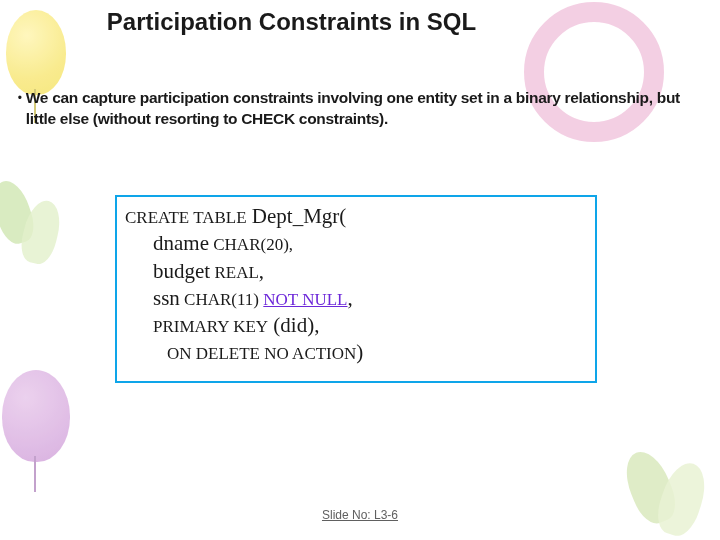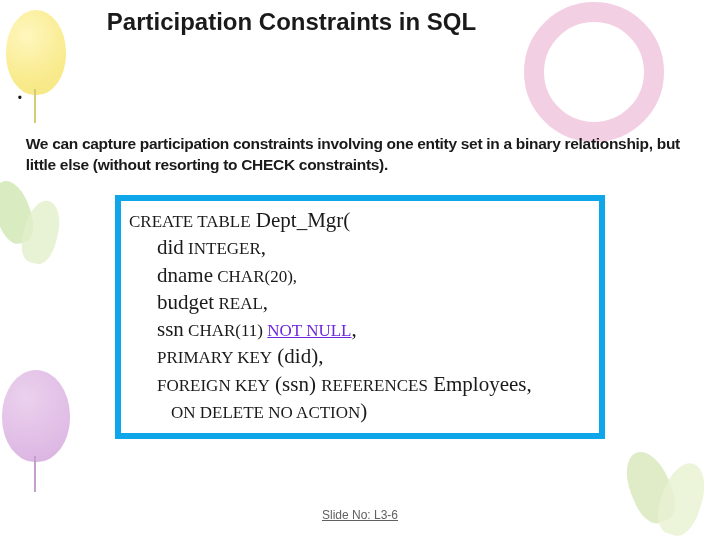--- a/index.html
+++ b/index.html
@@ -36,29 +36,28 @@
     width: 18px;
     line-height: 20px;
     text-align: center;
   }
   .bullet-text {
     font-size: 15.5px;
     font-weight: bold;
     color: #1a1a1a;
     line-height: 1.35;
     letter-spacing: -0.3px;
-    margin-top: 46px;
   }
   .code-box {
     position: absolute;
     top: 195px;
     left: 115px;
     width: 462px;
-    border: 6px solid #0ea5e9;
-    padding: 6px 8px 8px 8px;
+    border: 2px solid #0ea5e9;
+    padding: 6px 8px 14px 8px;
     font-family: "Times New Roman", Times, serif;
     font-size: 19px;
     color: #1a1a1a;
     line-height: 1.3;
   }
   .sc { font-variant: small-caps; font-size: 17px; }
   .big { font-size: 21px; }
   .ind1 { padding-left: 28px; }
   .ind2 { padding-left: 42px; }
   .green { color: #6d28d9; text-decoration: underline; }
@@ -103,35 +102,29 @@
 <div class="bullet-row">
   <div class="bullet-dot">•</div>
   <div class="bullet-text">We can capture participation constraints involving one entity set in a binary relationship, but little else (without resorting to CHECK constraints).</div>
 </div>
 
 <div class="code-box">
   <div>
     <span class="sc">CREATE TABLE</span><span class="big">  Dept_Mgr(</span>
   </div>
   <div class="ind1">
-    <span class="big">did</span><span class="sc">  INTEGER</span><span class="big">,</span>
-  </div>
-  <div class="ind1">
     <span class="big">dname</span><span class="sc">  CHAR(20),</span>
   </div>
   <div class="ind1">
     <span class="big">budget</span><span class="sc">  REAL</span><span class="big">,</span>
   </div>
   <div class="ind1">
     <span class="big">ssn</span><span class="sc">  CHAR(11) </span><span class="sc green">NOT NULL</span><span class="big">,</span>
   </div>
   <div class="ind1">
     <span class="sc">PRIMARY KEY</span><span class="big">  (did),</span>
   </div>
-  <div class="ind1">
-    <span class="sc">FOREIGN KEY</span><span class="big">  (ssn) </span><span class="sc">REFERENCES</span><span class="big"> Employees,</span>
-  </div>
   <div class="ind2">
     <span class="sc">ON DELETE NO ACTION</span><span class="big">)</span>
   </div>
 </div>
 
 <div class="footer">Slide No: L3-6</div>
 
 </body></html>

